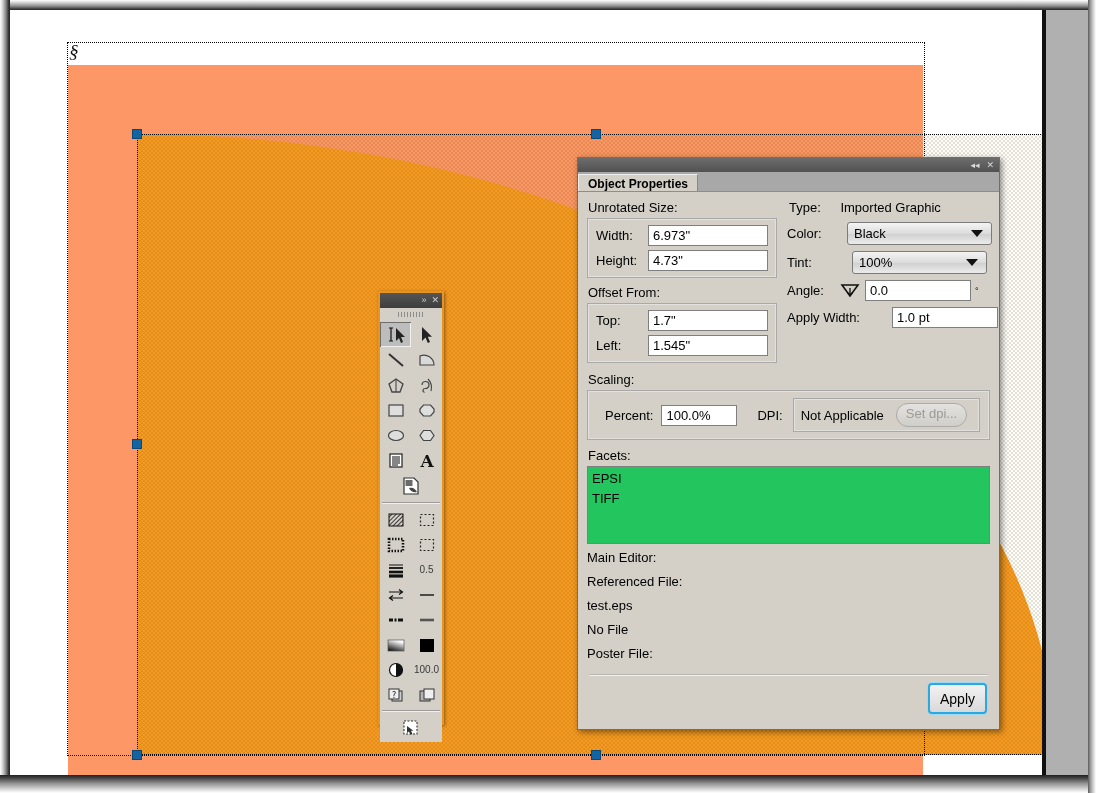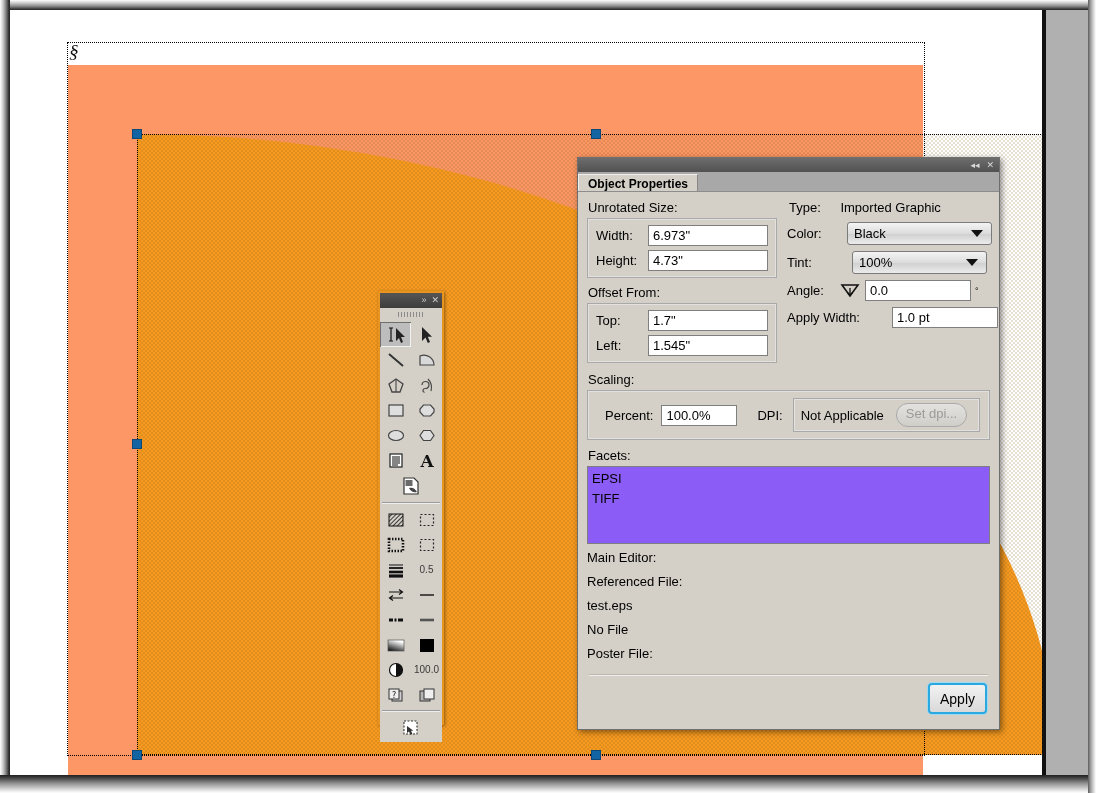--- a/index.html
+++ b/index.html
@@ -119,21 +119,21 @@
 
   .scale-group{border:1px solid #a9a9a9;box-sizing:border-box;padding:7px 9px;
     box-shadow:inset 0 0 0 1px #e3e1dd;display:flex;align-items:center;}
   .inner-box{border:1px solid #a9a9a9;box-shadow:inset 0 0 0 1px #e3e1dd;
     padding:4px 7px;display:flex;align-items:center;}
   .btn{background:linear-gradient(to bottom,#f0f0f0,#d2d2d2);border:1px solid #8e8e8e;
     border-radius:12px;height:22px;line-height:20px;padding:0 9px;font-size:13px;text-align:right;}
   .btn.disabled{color:#9a9a9a;background:linear-gradient(to bottom,#e4e2de,#d0cec9);
     border-color:#aaa;}
 
-  #facets-list{background:#8b5cf6;border:1px solid #7f7f7f;height:78px;box-sizing:border-box;
+  #facets-list{background:#22c55e;border:1px solid #7f7f7f;height:78px;box-sizing:border-box;
     padding:2px 4px;font-size:13px;line-height:20px;overflow:hidden;}
 
   .meta{font-size:13px;line-height:20px;margin-top:4px;}
   #dlg-hr{height:1px;background:#b9b7b2;border-bottom:1px solid #f1efeb;margin:10px 2px 7px 2px;}
   #apply-wrap{display:flex;justify-content:flex-end;padding-right:3px;}
   #apply{background:linear-gradient(to bottom,#f2f2f2,#d9d9d9);
     border:2px solid #2aa8e0;border-radius:4px;padding:1px 10px;height:25px;
     display:flex;align-items:center;font-size:14px;box-shadow:0 0 0 1px #9fd9f2;}
   .deg{font-size:9px;margin-left:4px;}
 </style>

